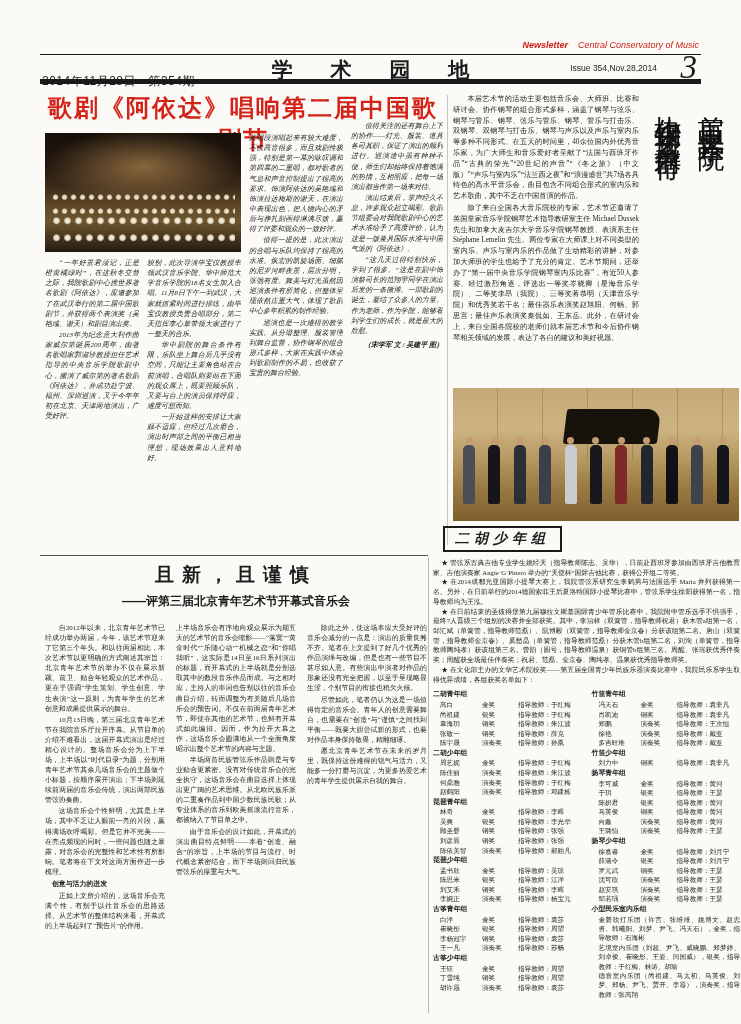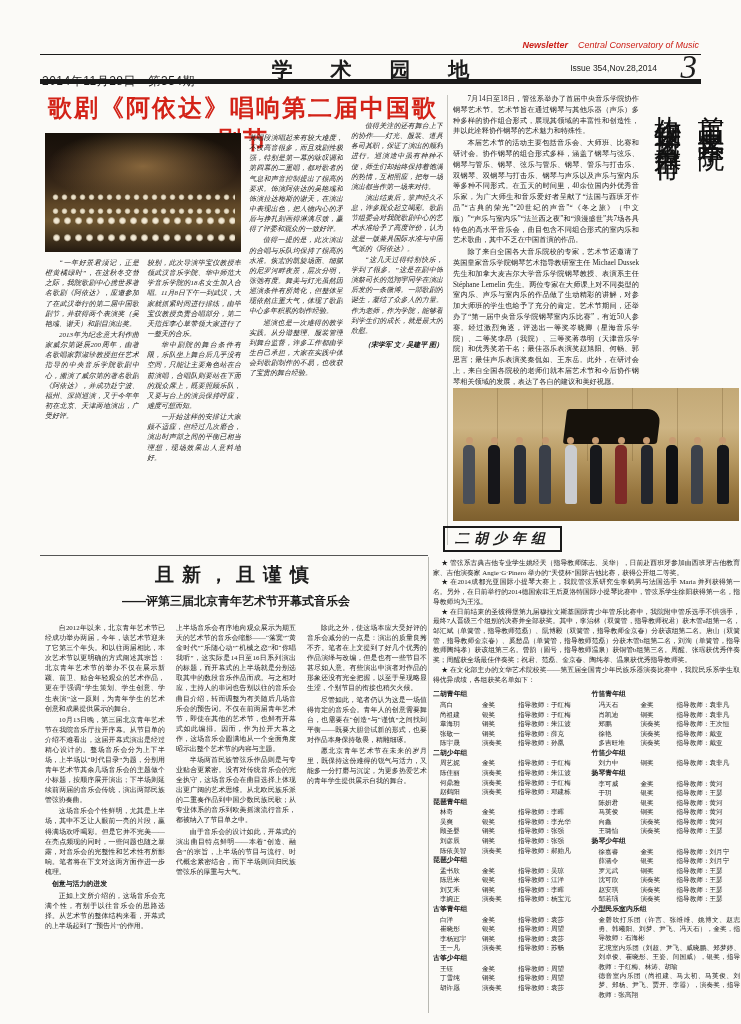--- a/index.html
+++ b/index.html
@@ -118,33 +118,32 @@
       <p>2013年为纪念意大利作曲家威尔第诞辰200周年，由著名歌唱家郭淑珍教授担任艺术指导的中央音乐学院歌剧中心，搬演了威尔第的著名歌剧《阿依达》，并成功赴宁波、福州、深圳巡演，又于今年年初在北京、天津两地演出，广受好评。</p>
     </div>
   <div class="acol m2 textcol">
       <p class="cont">较别，此次导演毕宝仪教授率领武汉音乐学院、华中师范大学音乐学院的18名女生加入合唱。11月8日下午一到武汉，大家就抓紧时间进行排练，由毕宝仪教授负责合唱部分，第二天指挥李心草带领大家进行了一整天的合乐。</p>
       <p>华中剧院的舞台条件有限，乐队坐上舞台后几乎没有空间，只能让主要角色站在台前演唱，合唱队则要站在下面的观众席上，既要照顾乐队，又要与台上的演员保持呼应，难度可想而知。</p>
       <p>一开始这样的安排让大家颇不适应，但经过几次磨合，演出时声部之间的平衡已相当理想，现场效果出人意料地好。</p>
     </div>
   <div class="acol m3 textcol">
       <p class="cont">其唱段演唱起来有较大难度，不仅高音很多，而且戏剧性极强，特别是第一幕的咏叹调和第四幕的二重唱，都对歌者的气息和声音控制提出了很高的要求。饰演阿依达的吴艳彧和饰演拉达梅斯的谢天，在演出中表现出色，把人物内心的矛盾与挣扎刻画得淋漓尽致，赢得了评委和观众的一致好评。</p>
       <p>值得一提的是，此次演出的合唱与乐队均保持了很高的水准。恢宏的凯旋场面、细腻的尼罗河畔夜景，层次分明，张弛有度。舞美与灯光虽然因巡演条件有所简化，但整体呈现依然庄重大气，体现了歌剧中心多年积累的制作经验。</p>
-      <p>巡演也是一次难得的教学实践。从分谱整理、服装管理到舞台监督，许多工作都由学生自己承担，大家在实践中体会到歌剧制作的不易，也收获了宝贵的舞台经验。</p>
+      <p>巡演也是一次难得的教学实践。从分谱整理、服装管理到舞台监督，协作钢琴的组合形式多样，大家在实践中体会到歌剧制作的不易，也收获了宝贵的舞台经验。</p>
     </div>
   <div class="acol m4 textcol">
   <p>值得关注的还有舞台上下的协作——灯光、服装、道具各司其职，保证了演出的顺利进行。巡演途中虽有种种不便，师生们却始终保持着饱满的热情，互相照应，把每一场演出都当作第一场来对待。</p>
       <p>演出结束后，掌声经久不息，许多观众起立喝彩。歌剧节组委会对我院歌剧中心的艺术水准给予了高度评价，认为这是一版兼具国际水准与中国气派的《阿依达》。</p>
       <p>“这几天过得特别快乐，学到了很多。”这是在剧中饰演祭司长的范翔宇同学在演出后发的一条微博。一部歌剧的诞生，凝结了众多人的力量。作为老师，作为学院，能够看到学生们的成长，就是最大的欣慰。</p>
       <div class="byline">（宋学军 文 / 吴建平 图）</div>
     </div>
 
   <div class="vrule top"></div>
 
   <div class="piano-col textcol">
-      <p>7月14日至18日，管弦系举办了首届中央音乐学院协作钢琴艺术节。艺术节旨在通过钢琴与其他乐器（声乐）多种多样的协作组合形式，展现其领域的丰富性和创造性，并以此诠释协作钢琴的艺术魅力和特殊性。</p>
       <p>本届艺术节的活动主要包括音乐会、大师班、比赛和研讨会。协作钢琴的组合形式多样，涵盖了钢琴与弦乐、钢琴与管乐、钢琴、弦乐与管乐、钢琴、管乐与打击乐、双钢琴、双钢琴与打击乐、钢琴与声乐以及声乐与室内乐等多种不同形式。在五天的时间里，40余位国内外优秀音乐家，为广大师生和音乐爱好者呈献了“法国与西班牙作品”“古典的荣光”“20世纪的声音”“《冬之旅》（中文版）”“声乐与室内乐”“法兰西之夜”和“浪漫盛世”共7场各具特色的高水平音乐会，曲目包含不同组合形式的室内乐和艺术歌曲，其中不乏在中国首演的作品。</p>
       <p>除了来自全国各大音乐院校的专家，艺术节还邀请了英国皇家音乐学院钢琴艺术指导教研室主任 Michael Dussek 先生和加拿大麦吉尔大学音乐学院钢琴教授、表演系主任 Stéphane Lemelin 先生。两位专家在大师课上对不同类型的室内乐、声乐与室内乐的作品做了生动精彩的讲解，对参加大师班的学生也给予了充分的肯定。艺术节期间，还举办了“第一届中央音乐学院钢琴室内乐比赛”，有近50人参赛。经过激烈角逐，评选出一等奖岑晓卿（星海音乐学院）、二等奖李昂（我院）、三等奖蒋恭明（天津音乐学院）和优秀奖若干名；最佳器乐表演奖赵旭阳、何畅、郭思言；最佳声乐表演奖秦侃如、王东岳。此外，在研讨会上，来自全国各院校的老师们就本届艺术节和今后协作钢琴相关领域的发展，表达了各自的建议和美好祝愿。</p>
     </div>
   <div class="vh">
     <div>首届中央音乐学院</div>
     <div>协作钢琴艺术节日前举行</div>
   </div>
   <div class="photo-stage">
     <div class="wall-lines"></div>
     <div class="piano"></div>

